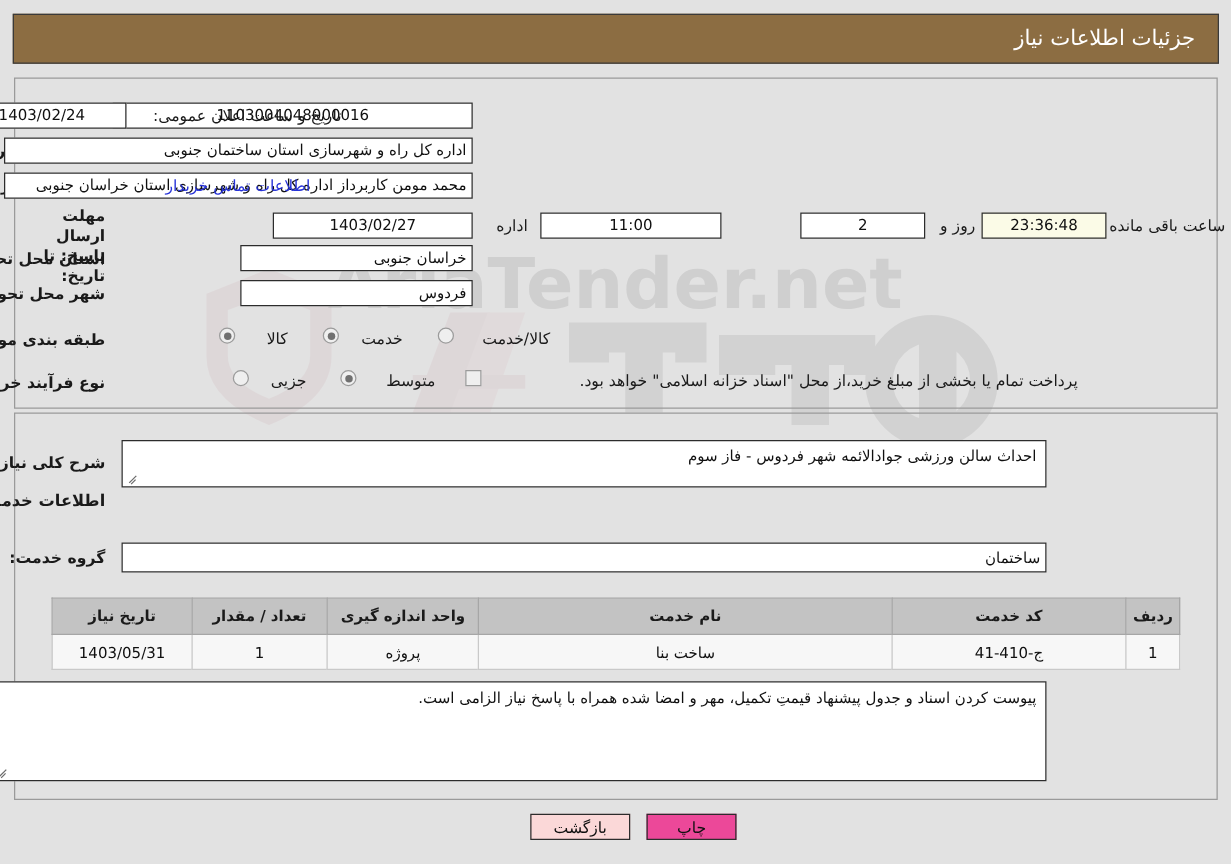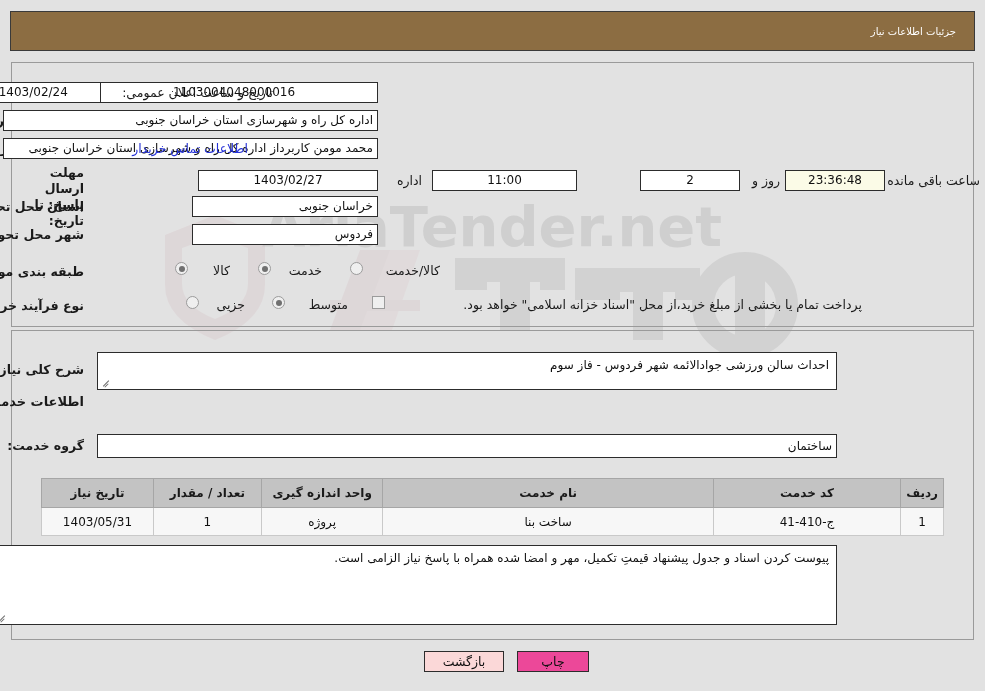--- a/index.html
+++ b/index.html
@@ -38,21 +38,21 @@
     border: 1px solid #3a3a3a;
     box-sizing: border-box;
     display: flex;
     align-items: center;
     justify-content: flex-start;
     padding-right: 18px;
     z-index: 2;
   }
   .header-title {
     color: #ffffff;
-    font-size: 10px;
+    font-size: 17px;
     font-weight: normal;
     letter-spacing: 0.2px;
   }
 
   
   .panel {
     position: absolute;
     border: 1px solid #9a9a9a;
     background: rgba(226,226,226,0.0);
     box-sizing: border-box;
@@ -232,28 +232,28 @@
 
 <div class="panel panel-top"></div>
 
 <div class="lbl" style="right:901px; top:85px;">شماره نیاز:</div>
 <div class="fld" style="right:607px; top:82px; width:288px;">1103004048000016</div>
 
 <div class="lbl-n" style="right:712px; top:85px;">تاریخ و ساعت اعلان عمومی:</div>
 <div class="fld" style="right:884px; top:82px; width:182px;">1403/02/24 - 10:55</div>
 
 <div class="lbl" style="right:901px; top:113px;">نام دستگاه خریدار:</div>
-<div class="fld rt" style="right:607px; top:110px; width:375px;">اداره کل راه و شهرسازی استان خراسان جنوبی</div>
+<div class="fld rt" style="right:607px; top:110px; width:375px;">اداره کل راه و شهرسازی استان ساختمان جنوبی</div>
 
 <div class="lbl" style="right:901px; top:141px;">ایجاد کننده درخواست:</div>
 <div class="fld rt" style="right:607px; top:138px; width:375px;">محمد مومن کاربرداز اداره کل راه و شهرسازی استان خراسان جنوبی</div>
 <div class="link" style="right:737px; top:141px;">اطلاعات تماس خریدار</div>
 
 <div class="lbl" style="right:901px; top:165px; width:70px; white-space:normal; line-height:16px;">مهلت ارسال پاسخ: تا تاریخ:</div>
-<div class="fld" style="right:607px; top:170px; width:180px;">1403/02/27</div>
+<div class="fld" style="right:607px; top:170px; width:160px;">1403/02/27</div>
 <div class="lbl-n" style="right:563px; top:173px;">اداره</div>
 <div class="fld" style="right:408px; top:170px; width:145px;">11:00</div>
 <div class="fld" style="right:245px; top:170px; width:100px;">2</div>
 <div class="lbl-n" style="right:205px; top:173px;">روز و</div>
 <div class="fld cream" style="right:100px; top:170px; width:100px;">23:36:48</div>
 <div class="lbl-n" style="right:5px; top:173px;">ساعت باقی مانده</div>
 
 <div class="lbl" style="right:901px; top:199px;">استان محل تحویل:</div>
 <div class="fld rt" style="right:607px; top:196px; width:186px;">خراسان جنوبی</div>
 

